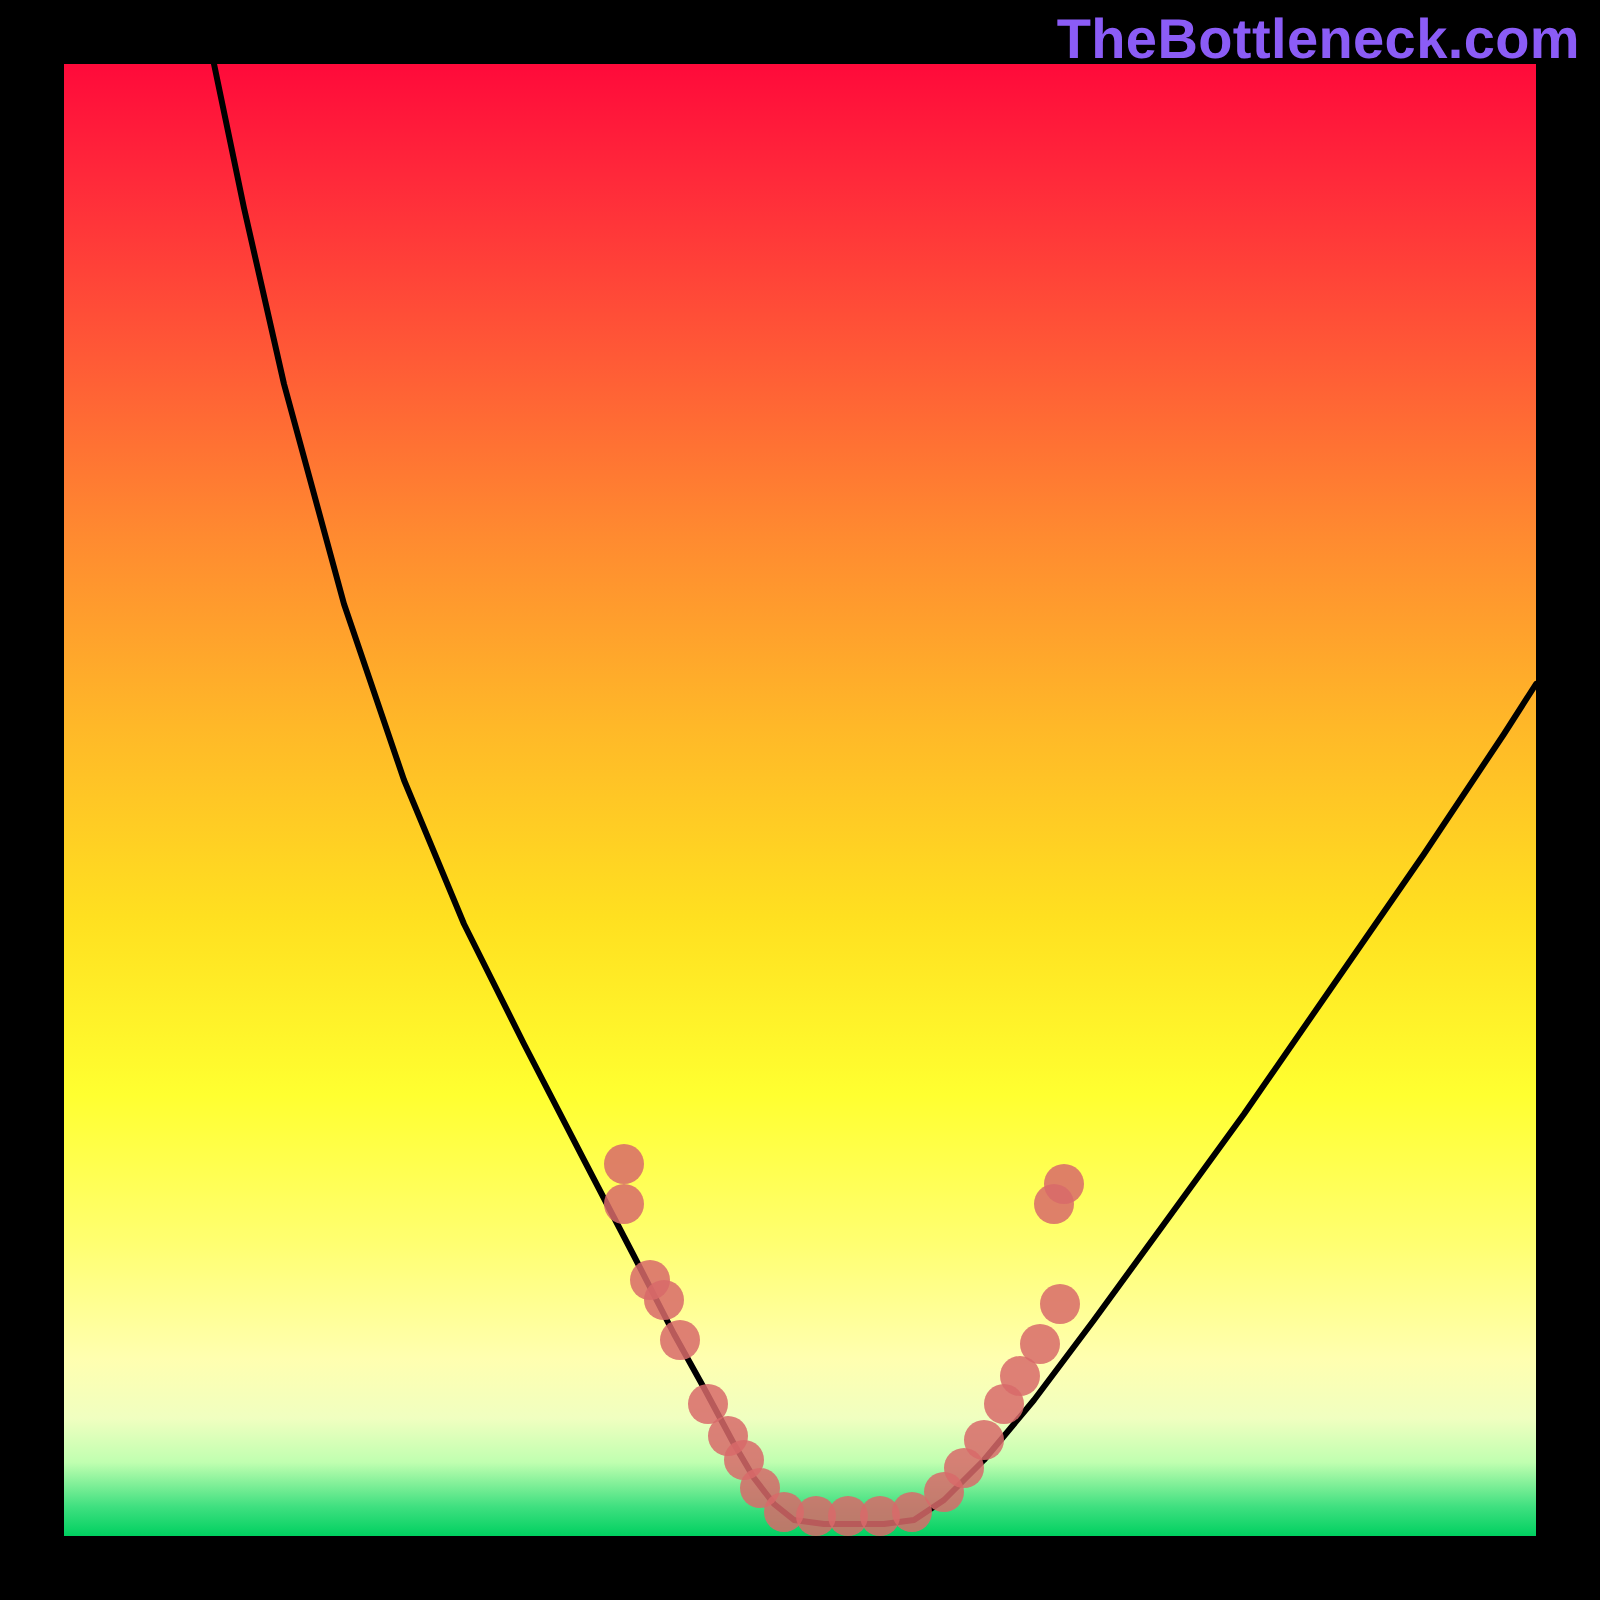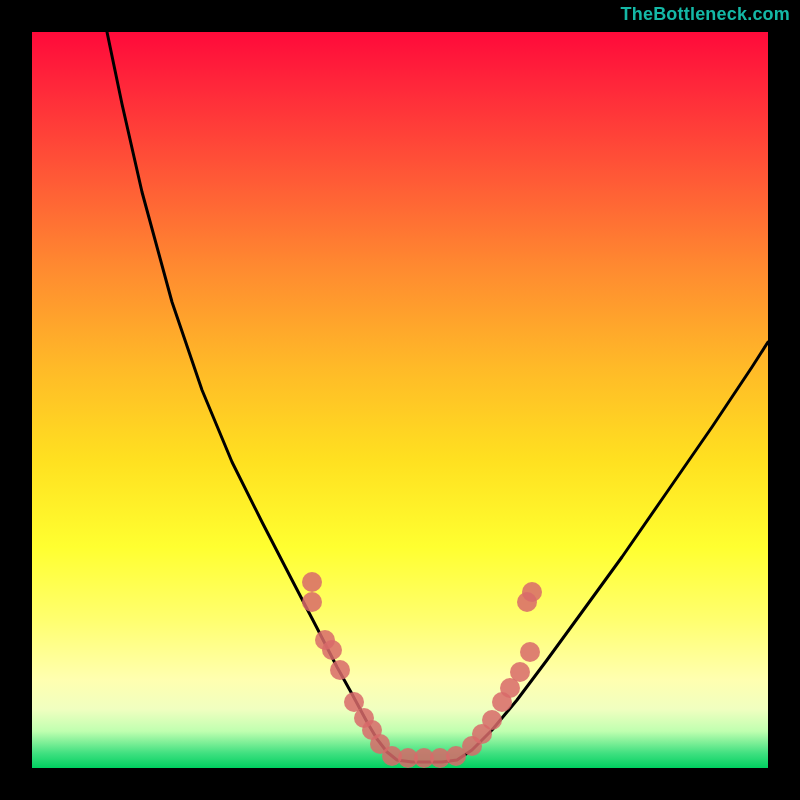--- a/index.html
+++ b/index.html
@@ -54,23 +54,23 @@
     left: 0;
     top: 0;
     width: 736px;
     height: 736px;
   }
   .watermark {
     position: absolute;
     top: 4px;
     right: 10px;
     font-family: Arial, Helvetica, sans-serif;
-    font-size: 18px;
+    font-size: 28px;
     font-weight: 600;
-    color: #14b8a6;
+    color: #8b5cf6;
     letter-spacing: 0.2px;
     user-select: none;
   }
 </style>
 </head>
 <body>
 
 <div class="frame">
   <div class="plot">
     <div class="gradient"></div>

